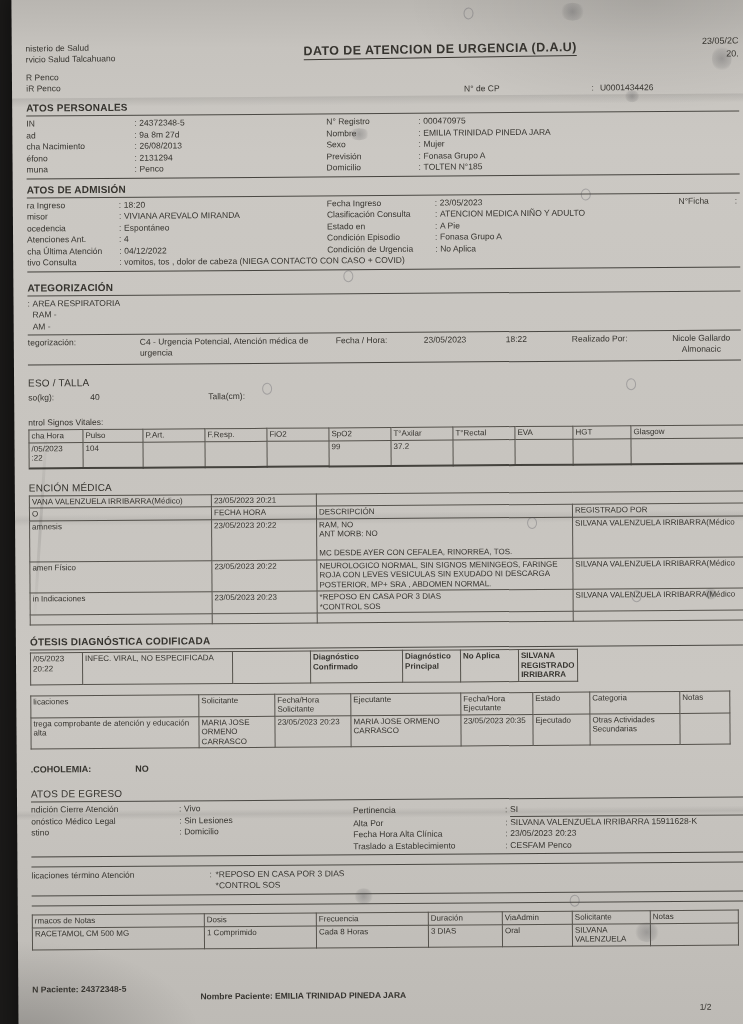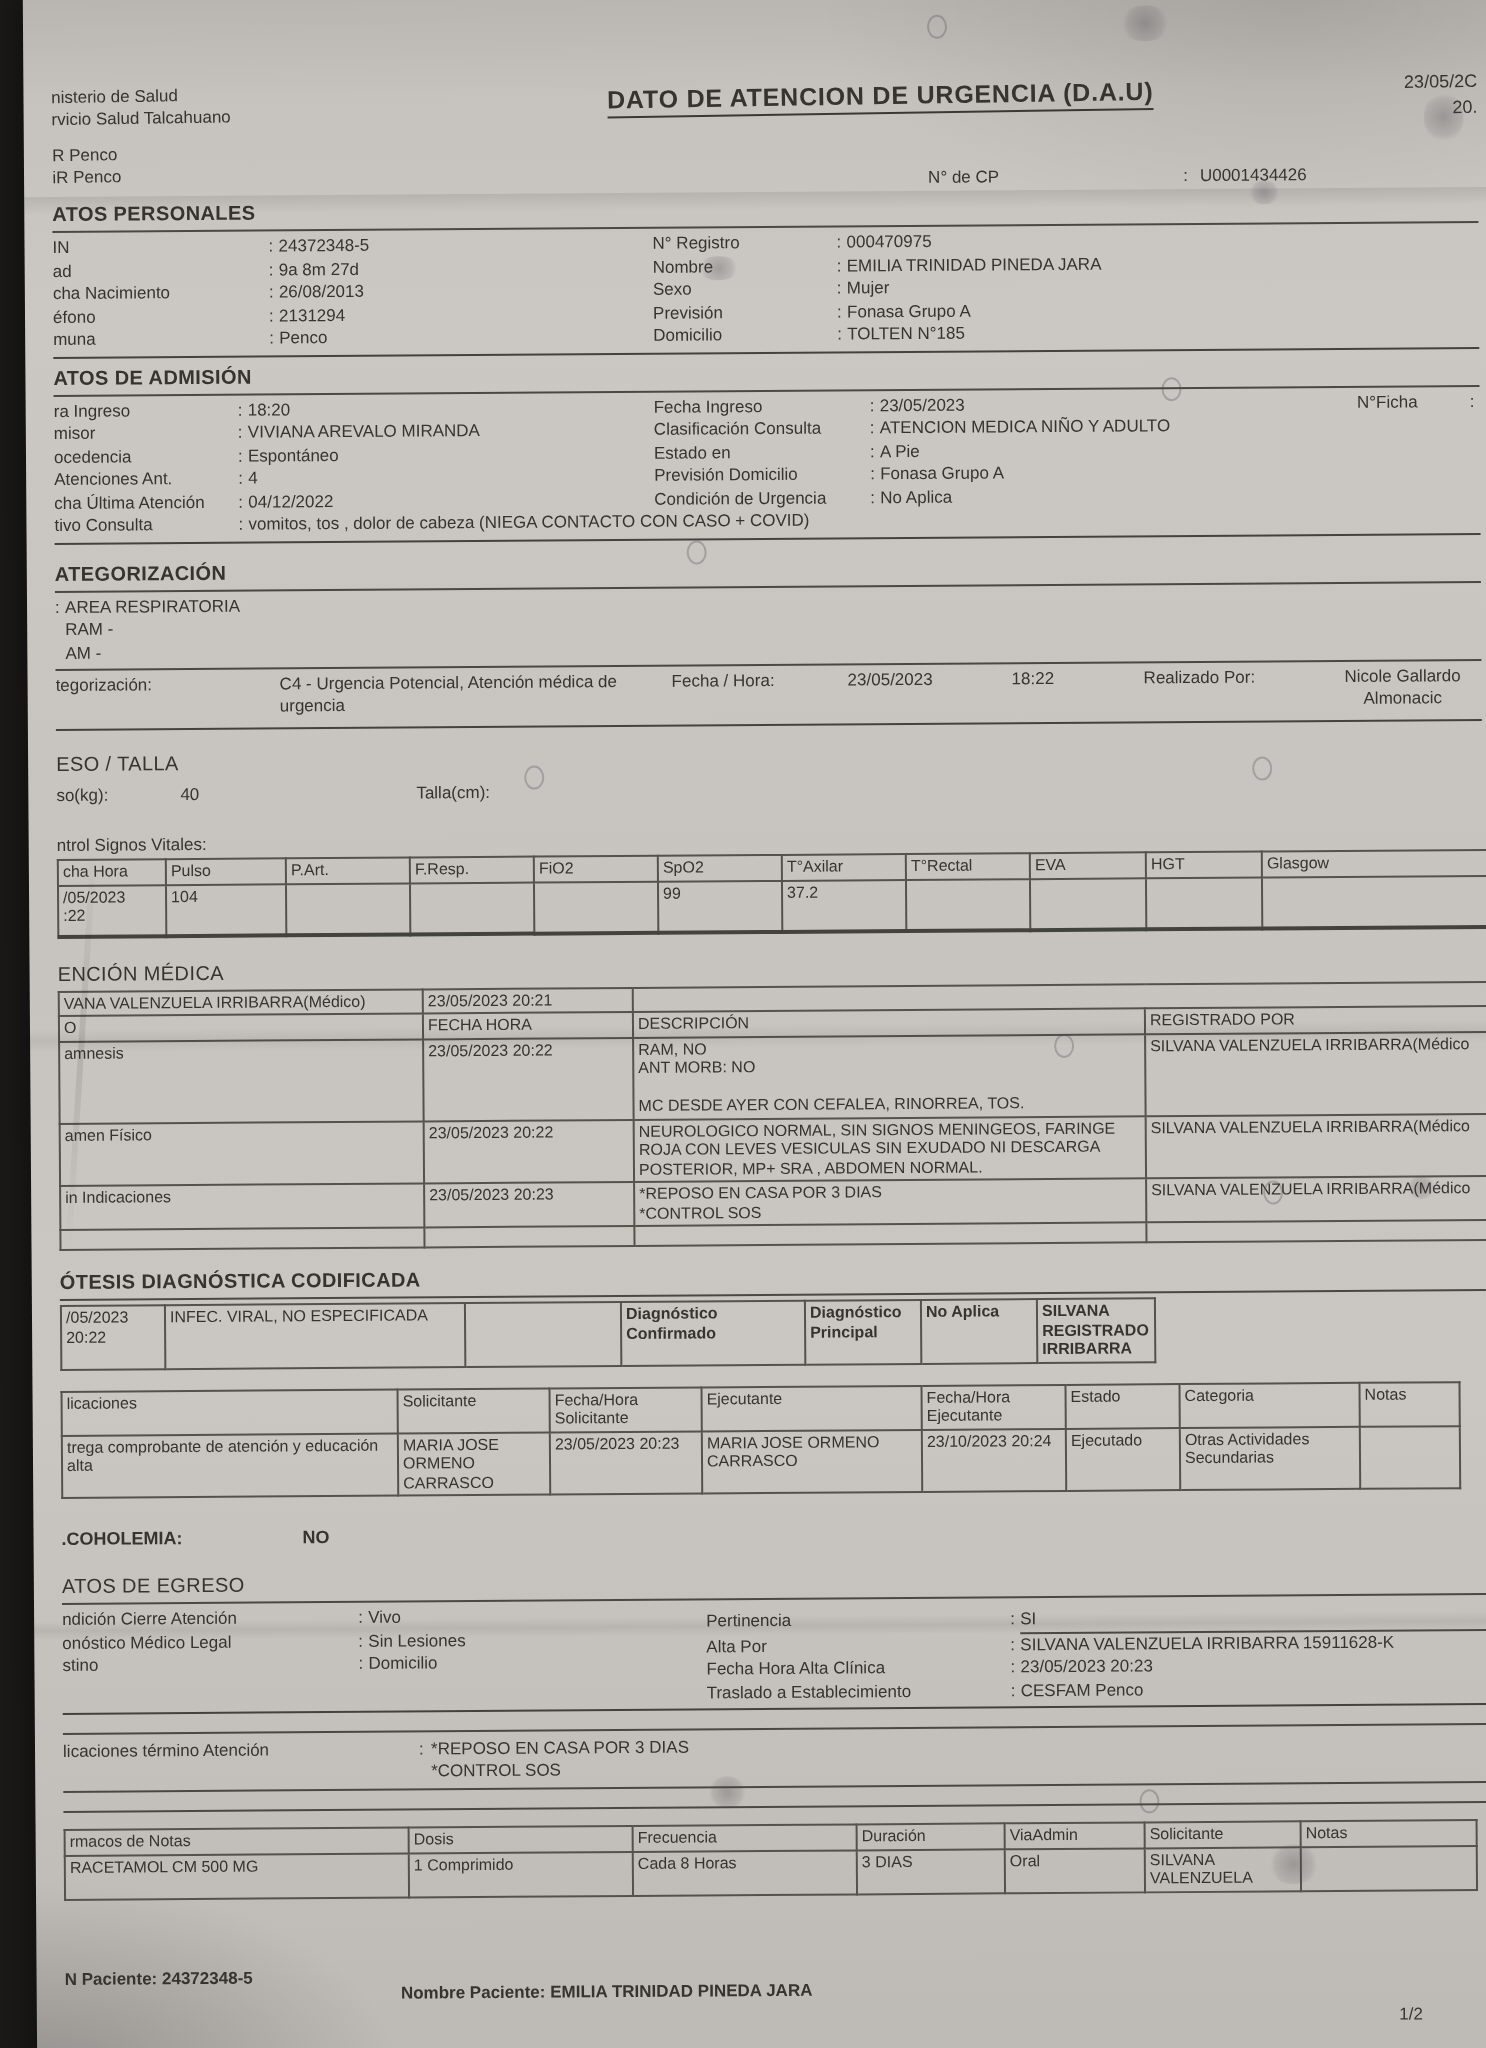--- a/index.html
+++ b/index.html
@@ -64,21 +64,21 @@
   .tbl-label{font-size:8.5px;line-height:12px;}
   .vit-table{width:725px;margin-top:1px;border-bottom:2px solid #44423d;}
   .vit-table td{height:22px;}
   .am-table{width:722px;margin-top:1px;}
   .hip-table{width:548px;margin-top:1px;}
   .ind-table{width:700px;margin-top:2px;}
   .far-table{width:707px;margin-top:1px;border-bottom:1.4px solid #44423d;}
   .empty-row td{height:7px;}
   
   .alc-row{display:flex;font-size:9px;font-weight:700;}
-  .alc-row .v{margin-left:60px;}
+  .alc-row .v{margin-left:44px;}
   
   .eg-left{--lw:148px;width:322px;}
   .eg-right{--lw:152px;flex:1;margin-top:3px;}
   
   .term-row{display:flex;font-size:8.5px;line-height:11px;border-top:1.3px solid #4a4843;border-bottom:1.3px solid #4a4843;padding:3px 0;}
   .term-row .lbl{width:178px;}
   .term-row .c{width:6px;}
   
   .footer-row{display:flex;font-size:8.5px;font-weight:700;align-items:flex-start;}
   .foot-name{margin-left:74px;margin-top:8px;}
@@ -240,21 +240,21 @@
                 <span class="lbl">Clasificación Consulta</span>
                 <span class="c">:</span>
                 <span class="val">ATENCION MEDICA NIÑO Y ADULTO</span>
               </div>
             <div class="kv">
                 <span class="lbl">Estado en</span>
                 <span class="c">:</span>
                 <span class="val">A Pie</span>
               </div>
             <div class="kv">
-                <span class="lbl">Previsión Domicilio</span>
+                <span class="lbl">Condición Episodio</span>
                 <span class="c">:</span>
                 <span class="val">Fonasa Grupo A</span>
               </div>
             <div class="kv">
                 <span class="lbl">Condición de Urgencia</span>
                 <span class="c">:</span>
                 <span class="val">No Aplica</span>
               </div>
           </div>
         </div>
@@ -447,21 +447,21 @@
             <th>Fecha/Hora Ejecutante</th>
             <th>Estado</th>
             <th>Categoria</th>
             <th>Notas</th>
           </tr>
           <tr>
             <td>trega comprobante de atención y educación alta</td>
             <td>MARIA JOSE ORMENO CARRASCO</td>
             <td>23/05/2023 20:23</td>
             <td>MARIA JOSE ORMENO CARRASCO</td>
-            <td>23/10/2023 20:24</td>
+            <td>23/05/2023 20:35</td>
             <td>Ejecutado</td>
             <td>Otras Actividades Secundarias</td>
             <td></td>
           </tr>
         </tbody>
           </table>
       </div>
 
       <div class="alc-row" style="margin-top:15px;">
         <span>.COHOLEMIA:</span>

